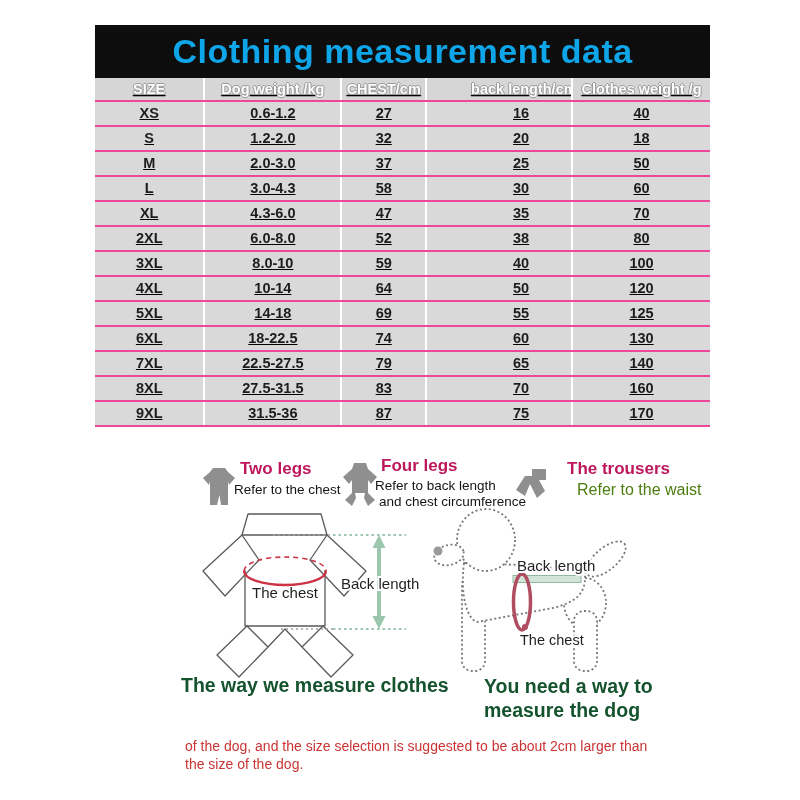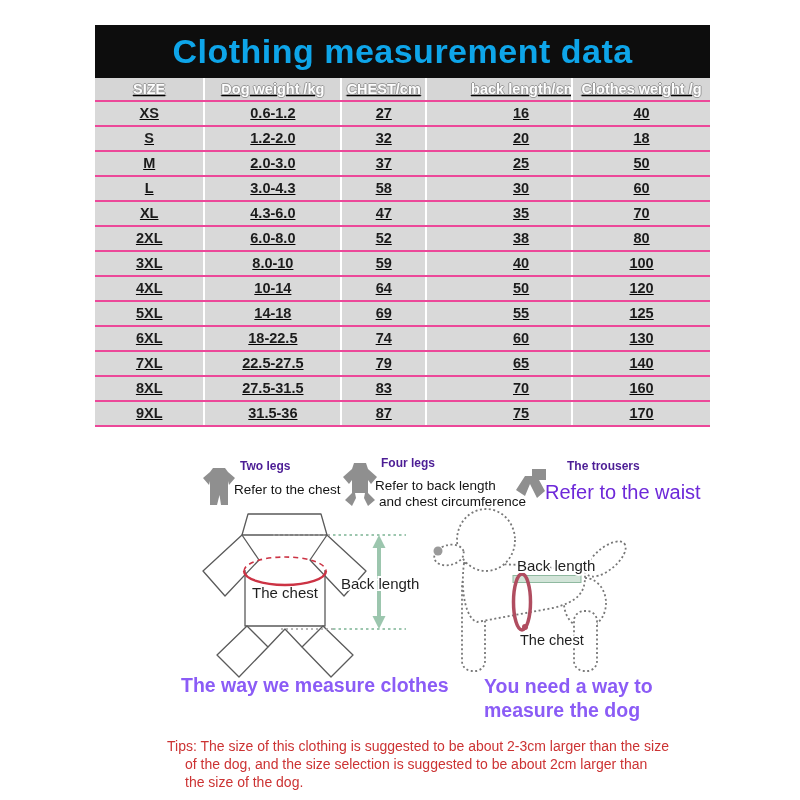--- a/index.html
+++ b/index.html
@@ -28,30 +28,30 @@
   .trow .tcell:nth-child(4){ width:155px;padding-left:44px; }
   .trow .tcell:nth-child(5){ width:149px; border-right:none; }
   .thead .tcell {
     height:22px; line-height:22px; background:#d6d6d6;
     font-size:14.5px; font-weight:bold; color:#fdfdfd;
     text-shadow:-1px 0 #9b9b9b, 1px 0 #9b9b9b, 0 -1px #9b9b9b, 0 1px #9b9b9b;
   }
   .tbody .tcell { height:23px; line-height:23px; font-size:14.5px; font-weight:bold; color:#1c1c1c; }
   
   .abs { position:absolute; white-space:nowrap; }
-  .legend-title { font-size:12px; font-weight:bold; color:#4c1d95; }
+  .legend-title { font-size:17px; font-weight:bold; color:#be185d; }
   .legend-desc  { font-size:13.5px; color:#141414; line-height:16px; }
-  .legend-desc-big { font-size:20px; color:#6d28d9; }
+  .legend-desc-big { font-size:16px; color:#4d7c0f;margin-left:32px; }
   .gicon { position:absolute; }
   
   .diagram { position:absolute; }
   .svg-label { font-size:15px; fill:#1f1f1f; }
   .svg-label-sm { font-size:14.5px; fill:#1f1f1f; }
   .caption {
-    position:absolute; color:#8b5cf6; font-size:19.5px; font-weight:bold;
+    position:absolute; color:#14532d; font-size:19.5px; font-weight:bold;
     line-height:24px; white-space:nowrap;
   }
   
   .tips { position:absolute; left:167px; top:737px; color:#cc3333; font-size:14px; line-height:18px; }
   .tips .cont { padding-left:18px; }
   .tips div { white-space:nowrap; }
 </style>
 </head>
 <body>
 
@@ -222,18 +222,17 @@
     <text class="svg-label-sm" x="87" y="142" paint-order="stroke" stroke="#ffffff" stroke-width="4">The chest</text>
   </svg>
 
   <div class="caption" style="left:181px; top:673px;">The way we measure clothes</div>
   <div class="caption" style="left:484px; top:674px;">
     <div>You need a way to</div>
     <div>measure the dog</div>
   </div>
 
   <div class="tips">
-    <div>Tips: The size of this clothing is suggested to be about 2-3cm larger than the size</div>
     <div class="cont">of the dog, and the size selection is suggested to be about 2cm larger than</div>
     <div class="cont">the size of the dog.</div>
   </div>
 
 </div>
 
 </body></html>

